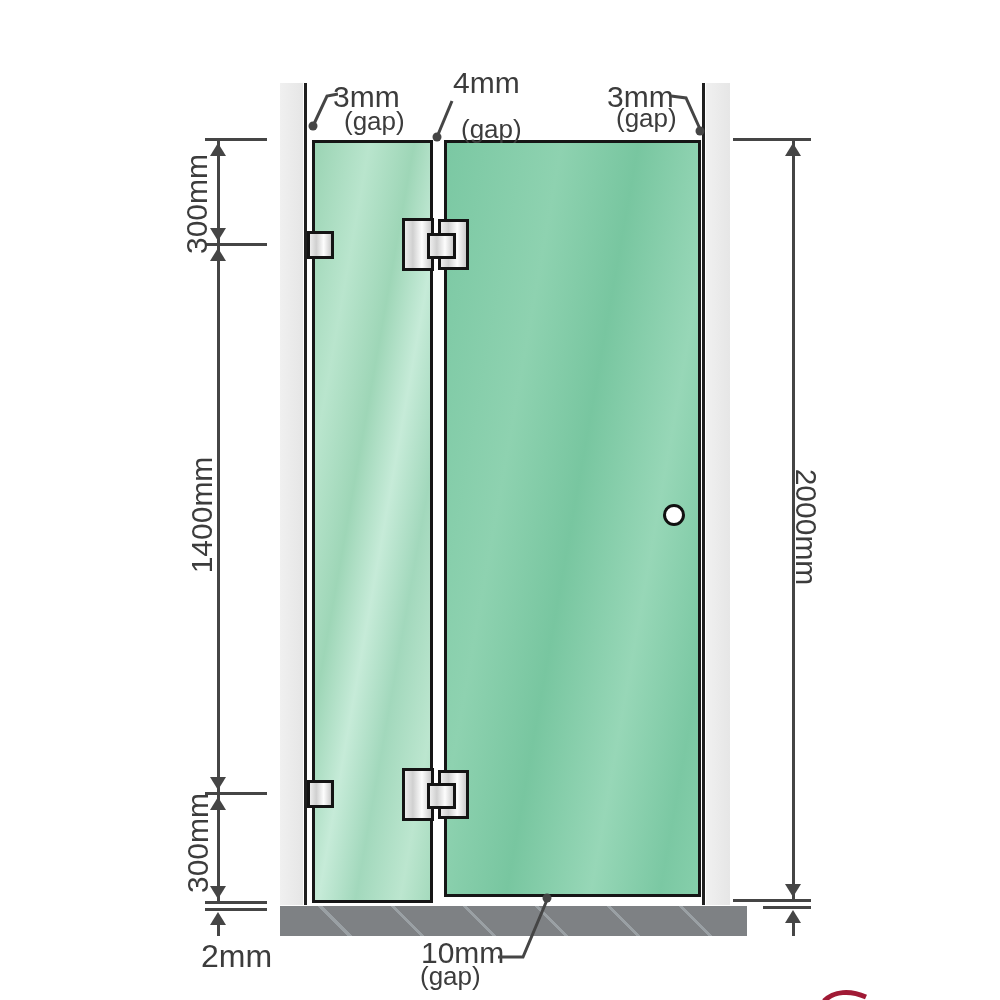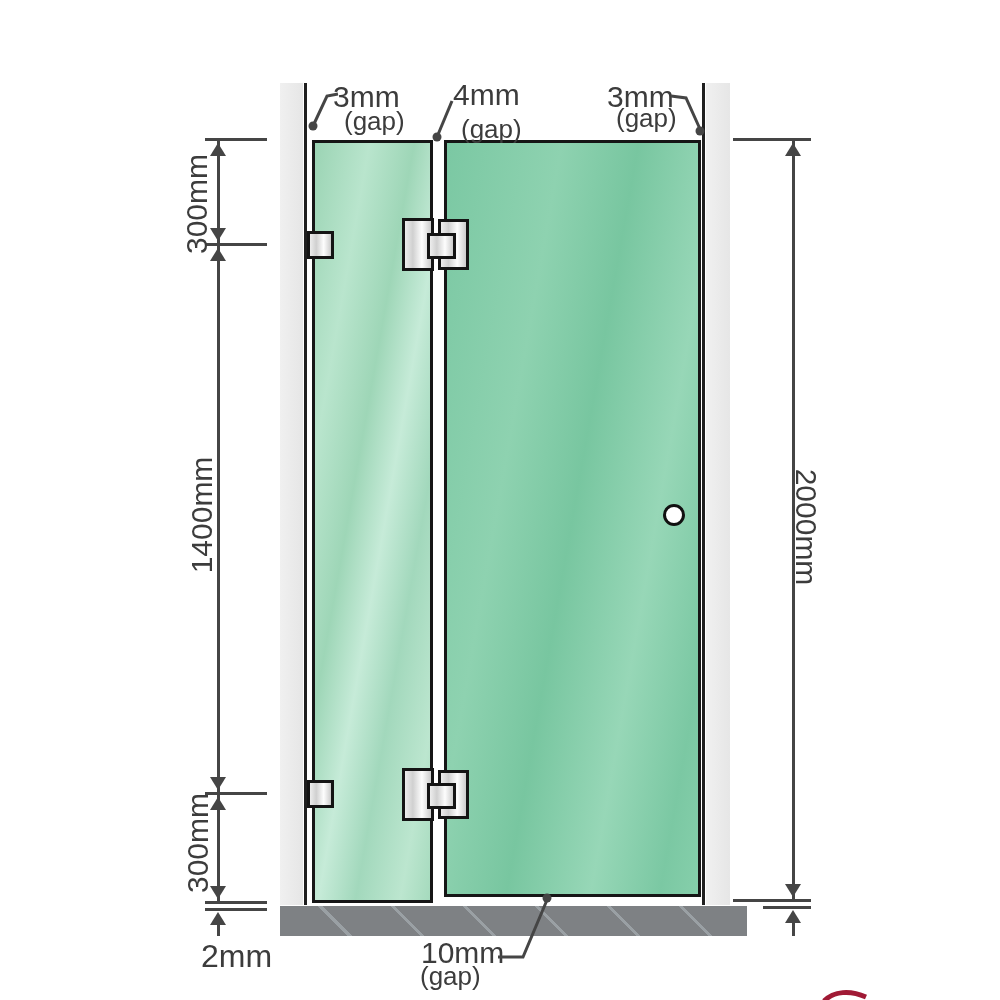--- a/index.html
+++ b/index.html
@@ -104,21 +104,21 @@
   <div class="abs dline" style="left:733px;top:138px;width:78px;height:3px;"></div>
   <div class="abs dline" style="left:733px;top:899px;width:78px;height:3px;"></div>
   <div class="abs dline" style="left:763px;top:906px;width:48px;height:3px;"></div>
   <div class="abs arr up" style="left:785px;top:143px;"></div>
   <div class="abs arr down" style="left:785px;top:884px;"></div>
   <div class="abs arr up" style="left:785px;top:910px;"></div>
   <div class="center-anchor dim-text rot-cw" style="left:806px;top:527px;">2000mm</div>
 
   <div class="abs dim-text" style="left:333px;top:80px;">3mm</div>
   <div class="abs dim-sub" style="left:344px;top:106px;">(gap)</div>
-  <div class="abs dim-text" style="left:453px;top:78px;">4mm</div>
+  <div class="abs dim-text" style="left:453px;top:66px;">4mm</div>
   <div class="abs dim-sub" style="left:461px;top:114px;">(gap)</div>
   <div class="abs dim-text" style="left:607px;top:80px;">3mm</div>
   <div class="abs dim-sub" style="left:616px;top:103px;">(gap)</div>
 
   <div class="abs dim-text" style="left:421px;top:936px;">10mm</div>
   <div class="abs dim-sub" style="left:420px;top:961px;">(gap)</div>
 
   <svg class="overlay" width="1000" height="1000" viewBox="0 0 1000 1000">
     <path d="M313,126 L327,96 L338,94" fill="none" stroke="#454545" stroke-width="3"></path>
     <circle cx="313" cy="126" r="4.5" fill="#454545"></circle>

